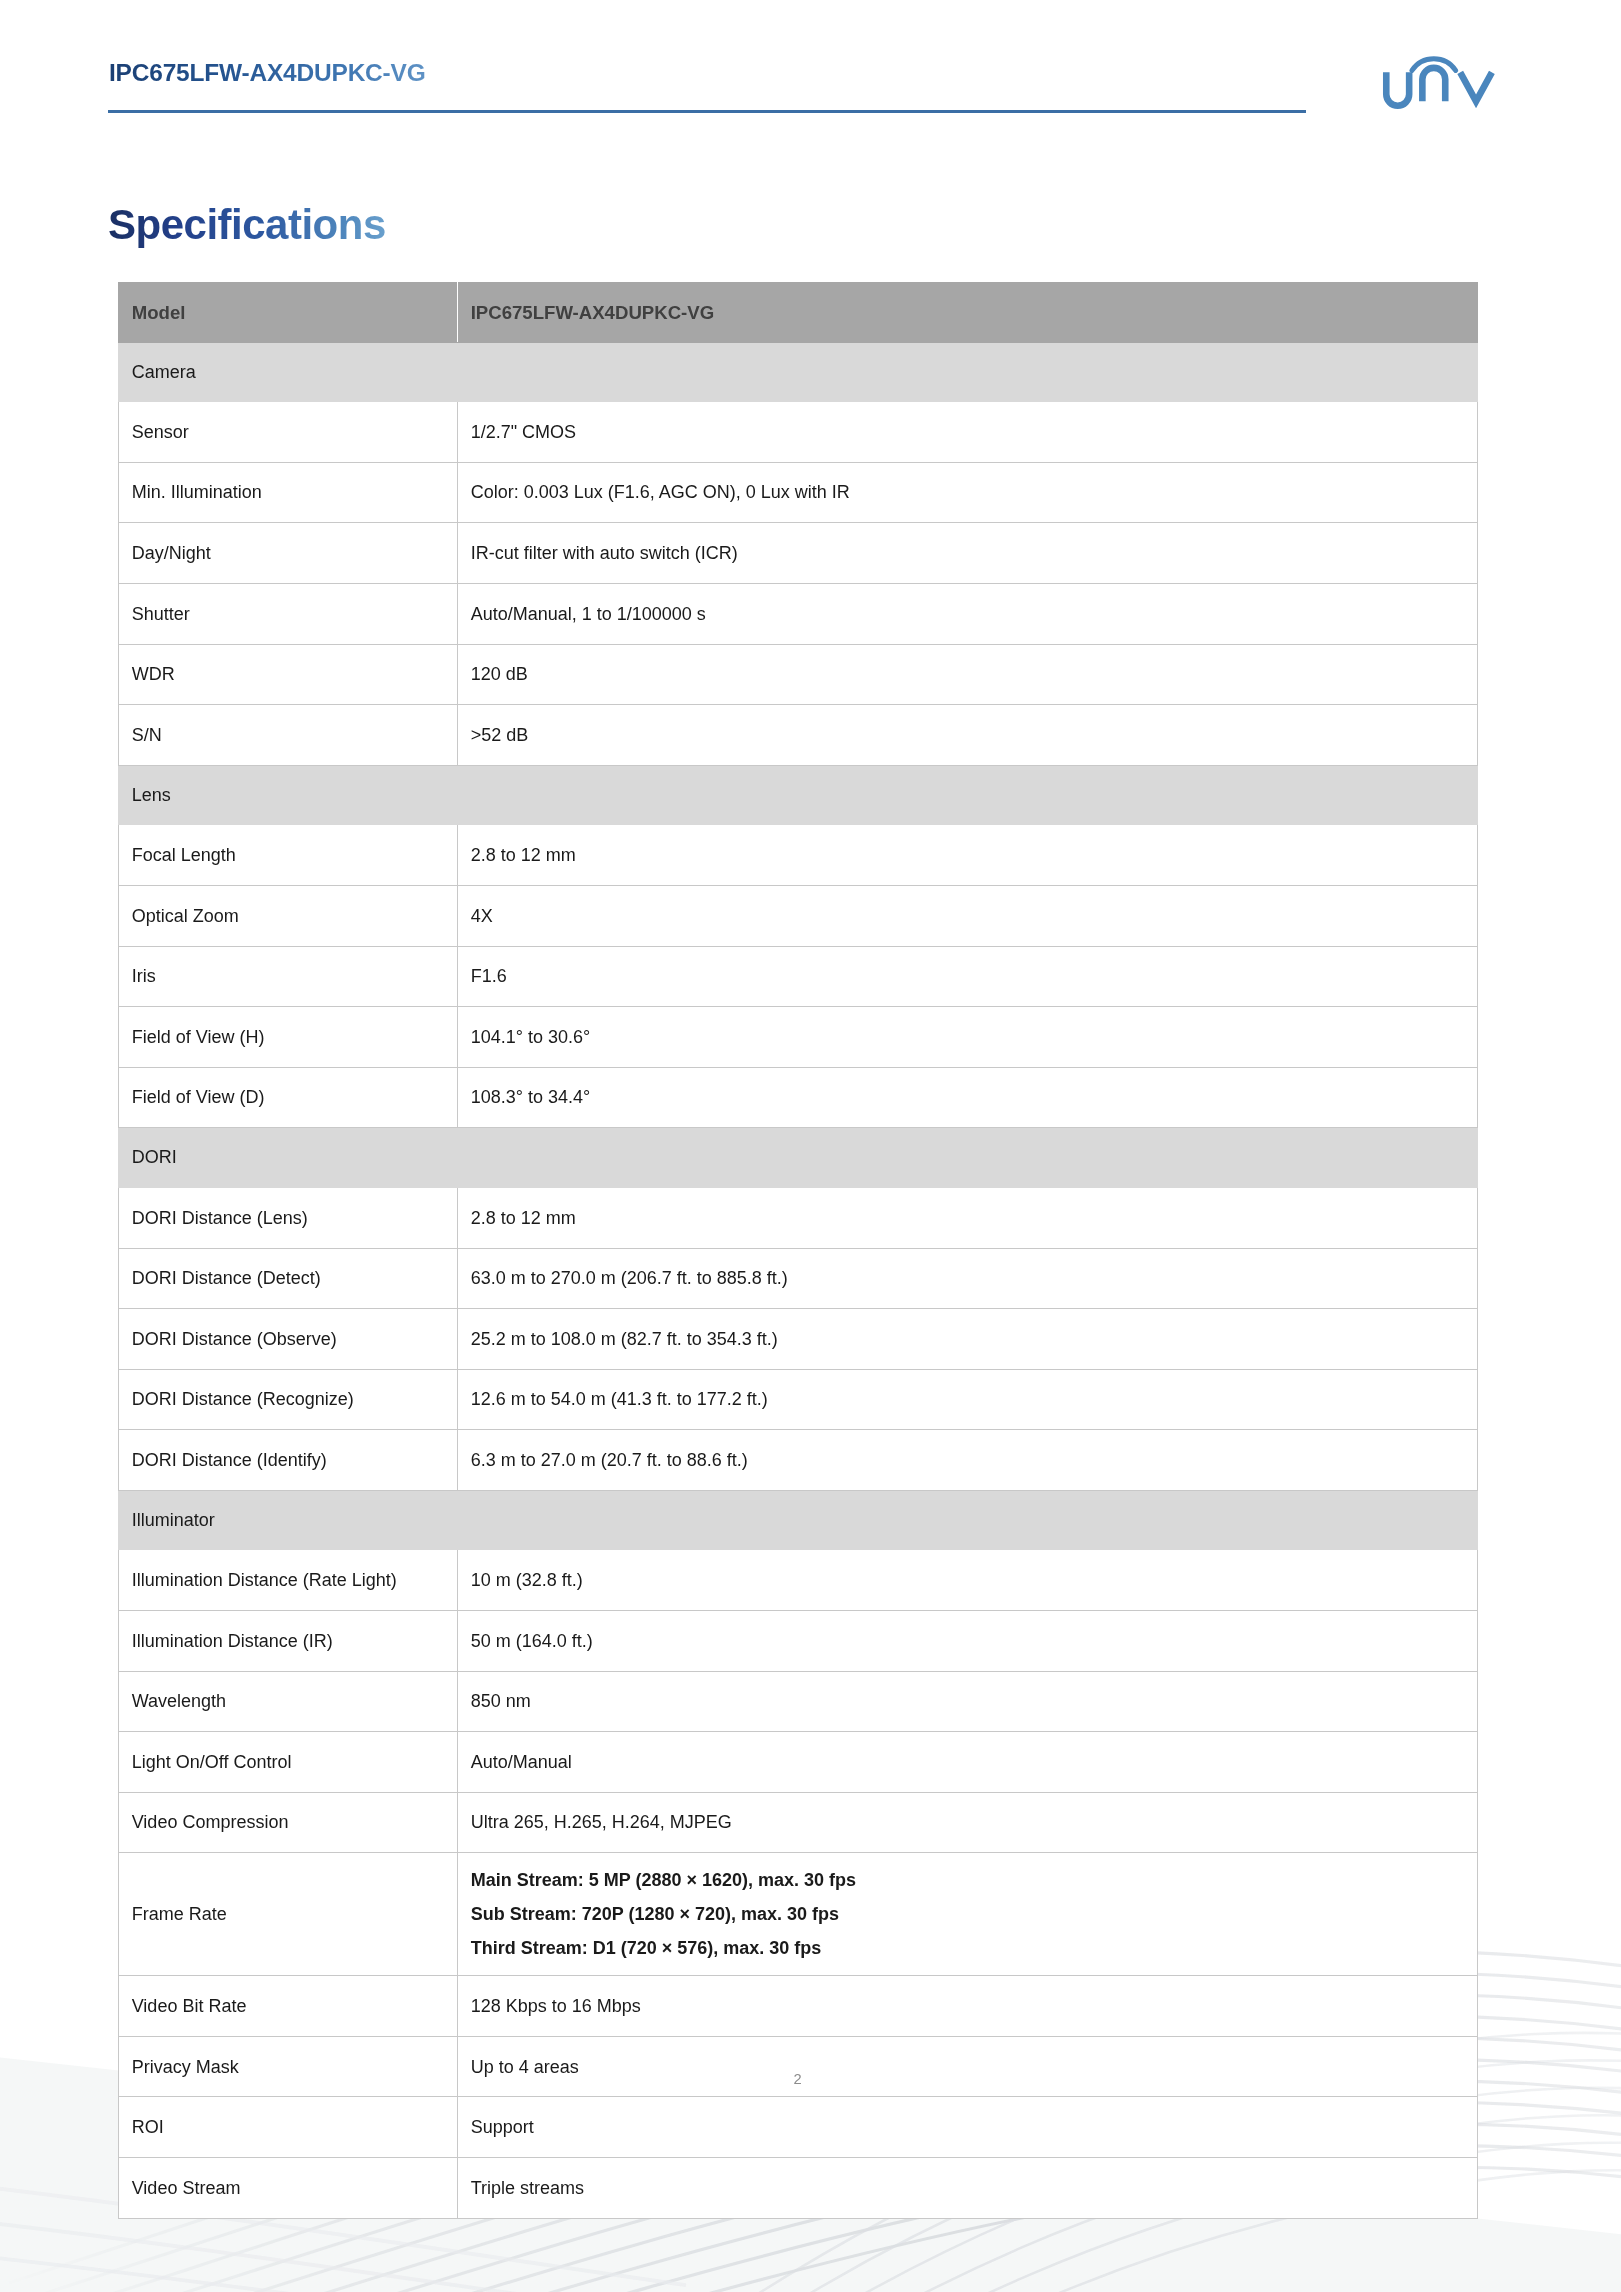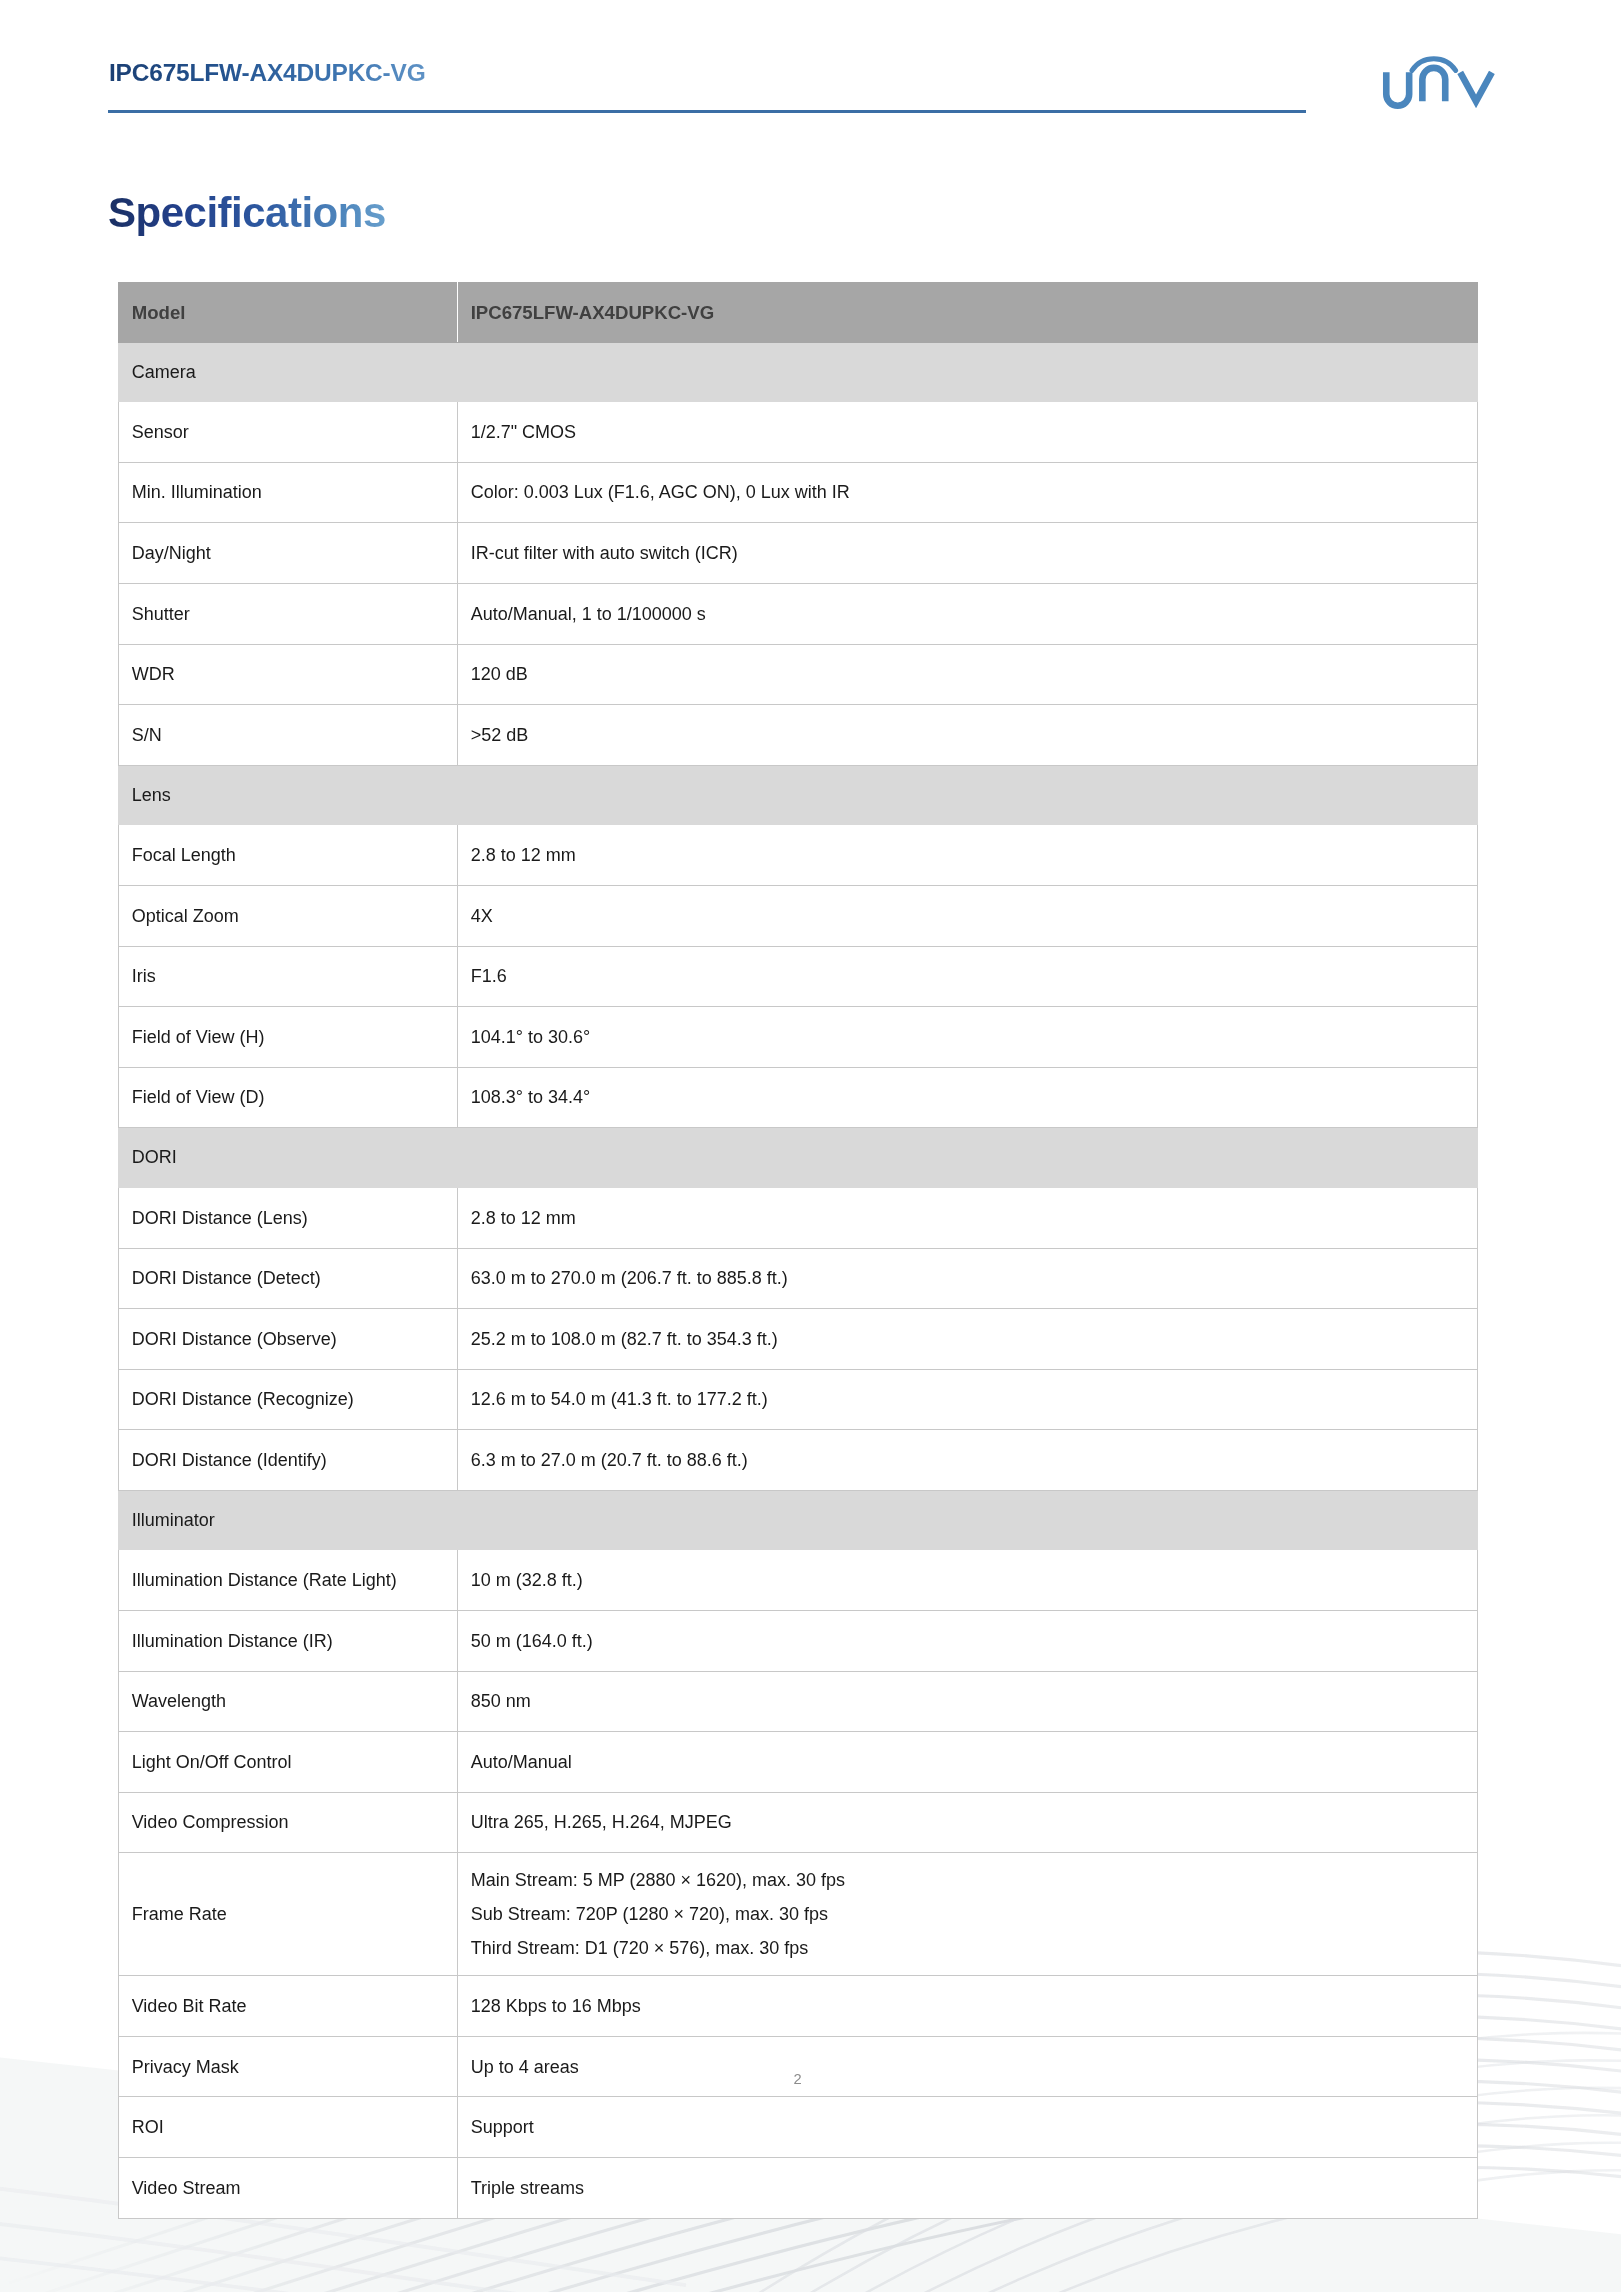--- a/index.html
+++ b/index.html
@@ -71,21 +71,21 @@
     right: 0;
     top: 0;
     width: 132px;
     height: 69px;
   }
   .unv-logo svg { display: block; }
 
   
   .page-title {
     position: absolute;
-    top: 189px;
+    top: 201px;
     left: 108px;
     font-size: 42px;
     font-weight: bold;
     letter-spacing: -0.5px;
     background: linear-gradient(90deg, #1a2f63 0%, #23408a 25%, #2d58a0 55%, #4f87bd 85%, #69a0cd 100%);
     -webkit-background-clip: text;
     background-clip: text;
     color: transparent;
   }
 
@@ -128,21 +128,21 @@
     font-size: 18px;
   }
 
   tr.data-row td { background: #ffffff; height: 44px; }
 
   td.label-cell { color: #1a1a1a; }
   td.value-cell { color: #1a1a1a; }
 
   td.tall-cell { height: 74px; }
   td.multiline-cell { height: 116px; padding-top: 9.8px; padding-bottom: 9.8px; }
-  .ml-line { display: block; padding: 4.9px 0; }
+  .ml-line { display: block; padding: 4.9px 0; font-weight: bold; }
 
   
   .page-footer {
     position: absolute;
     top: 2070px;
     left: 118px;
     width: 1359px;
     text-align: center;
   }
   .page-number {

